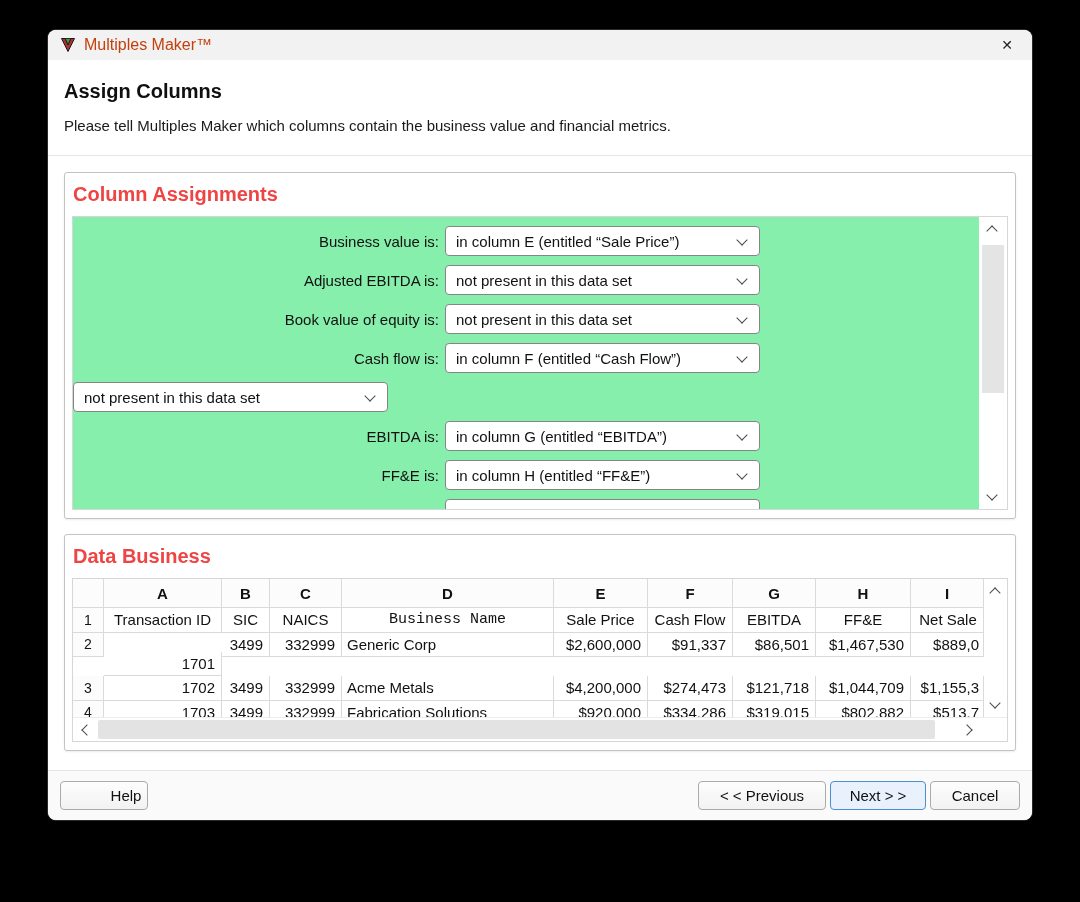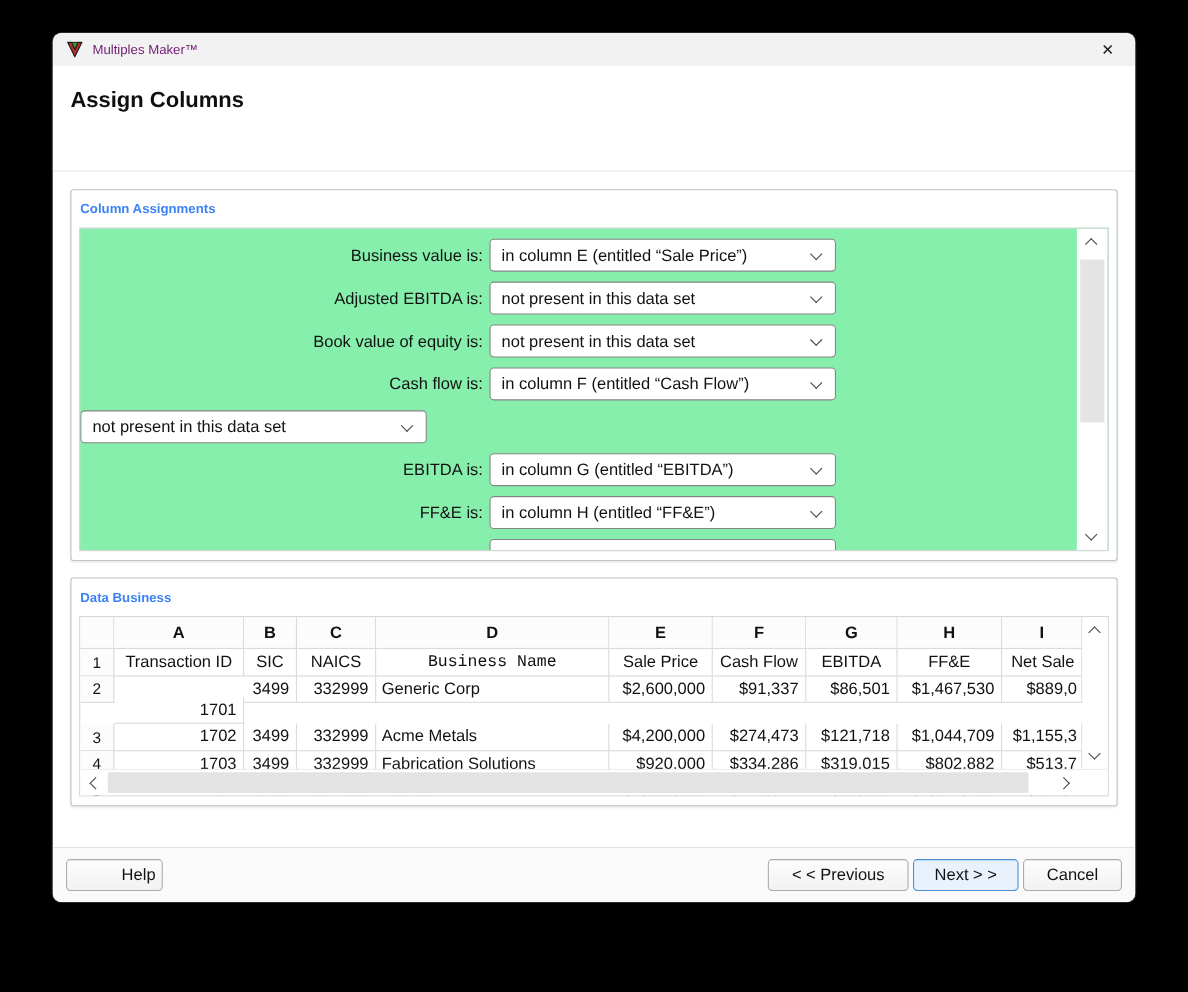--- a/index.html
+++ b/index.html
@@ -1,32 +1,32 @@
 <!DOCTYPE html>
 <html><head>
 <meta charset="utf-8">
 <style>
   * { margin:0; padding:0; box-sizing:border-box; }
   html,body { width:1080px; height:902px; background:#000; font-family:"Liberation Sans","DejaVu Sans",sans-serif; color:#111; overflow:hidden; }
   .dialog { position:absolute; left:48px; top:30px; width:984px; height:790px; background:#fff; border-radius:8px; overflow:hidden; box-shadow:0 0 0 1px #2a2a2a; }
 
   
   .titlebar { height:30px; background:#f2f2f2; display:flex; align-items:center; padding:0 10px 0 12px; }
-  .titlebar .title { font-size:12px; color:#701a75; margin-left:8px; flex:1; }
+  .titlebar .title { font-size:16px; color:#c2410c; margin-left:8px; flex:1; }
   .close-btn { width:30px; height:26px; display:flex; align-items:center; justify-content:center; font-size:14px; color:#222; background:transparent; border:none; font-family:inherit; }
 
   
   .hero { height:96px; padding:20px 16px 0; border-bottom:1px solid #e5e5e5; background:#fff; }
   .hero h1 { font-size:20px; font-weight:700; color:#0f0f0f; }
   .hero p { margin-top:14px; font-size:15px; color:#1a1a1a; }
 
   .content { padding:16px; }
   .groupbox { border:1px solid #c3c3c3; border-radius:3px; padding:8px 7px; background:#fff; box-shadow:0 1px 2px rgba(0,0,0,.08); }
   .groupbox.preview { margin-top:15px; }
-  .group-title { font-size:12px; font-weight:700; margin:2px 0 10px 1px; color:#3b82f6; }
+  .group-title { font-size:20px; font-weight:700; margin:2px 0 10px 1px; color:#ef4444; }
 
   
   .assign-scroll { position:relative; border:1px solid #d6d6d6; height:294px; overflow:hidden; background:#86efac; }
   .assign-row { display:flex; align-items:center; height:30px; margin-top:9px; }
   .assign-label { width:372px; text-align:right; padding-right:6px; font-size:15px; color:#111; }
   .combobox { position:relative; width:315px; height:30px; border:1px solid #858585; border-radius:4px; background:#fff; display:flex; align-items:center; padding:0 30px 0 10px; font-size:15px; white-space:nowrap; overflow:hidden; }
   .combo-chev { position:absolute; right:13px; top:9px; }
 
   
   .chev { display:inline-block; width:8px; height:8px; border-right:1.5px solid #4a4a4a; border-bottom:1.5px solid #4a4a4a; }
@@ -80,20 +80,21 @@
         <path d="M1.5 1.5 L8 14.5 L14.5 1.5 L10.8 1.5 L8 7.8 L5.2 1.5 Z" fill="#b03030" stroke="#1a1a1a" stroke-width="1" stroke-linejoin="round"></path>
         <path d="M5.2 1.5 L8 7.8 L10.8 1.5 Z" fill="#3a9d3a" stroke="#1a1a1a" stroke-width="0.9" stroke-linejoin="round"></path>
       </svg>
     </span>
     <span class="title">Multiples Maker™</span>
     <button class="close-btn">✕</button>
   </div>
 
   <div class="hero">
     <h1>Assign Columns</h1>
+    <p>Please tell Multiples Maker which columns contain the business value and financial metrics.</p>
   </div>
 
   <div class="content">
 
     <div class="groupbox">
       <div class="group-title">Column Assignments</div>
       <div class="assign-scroll">
         <div>
             <div class="assign-row">
               <div class="assign-label">Business value is:</div>

